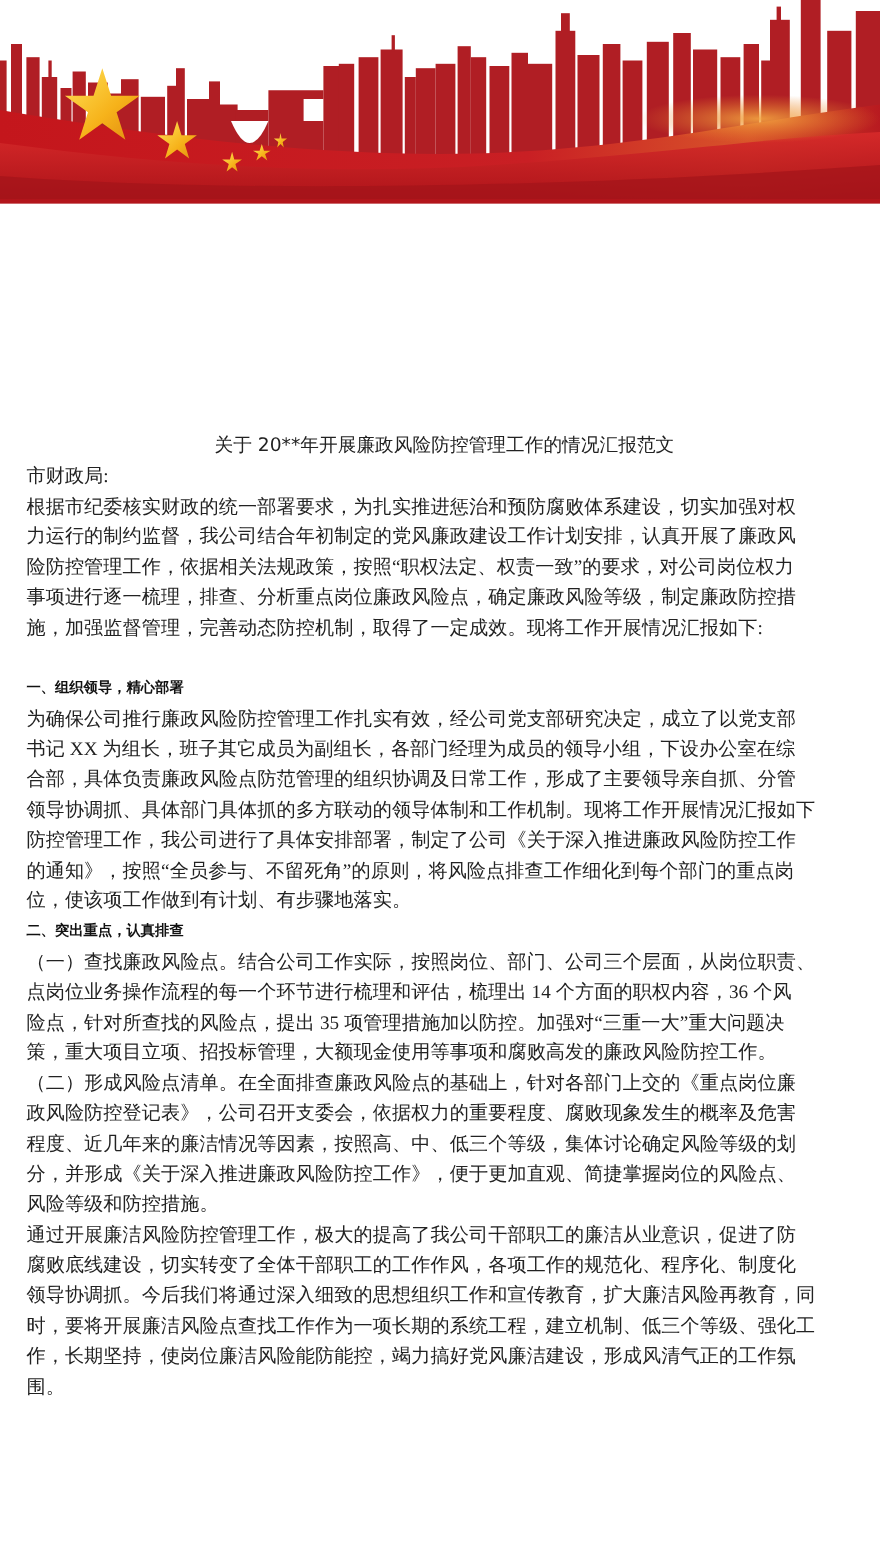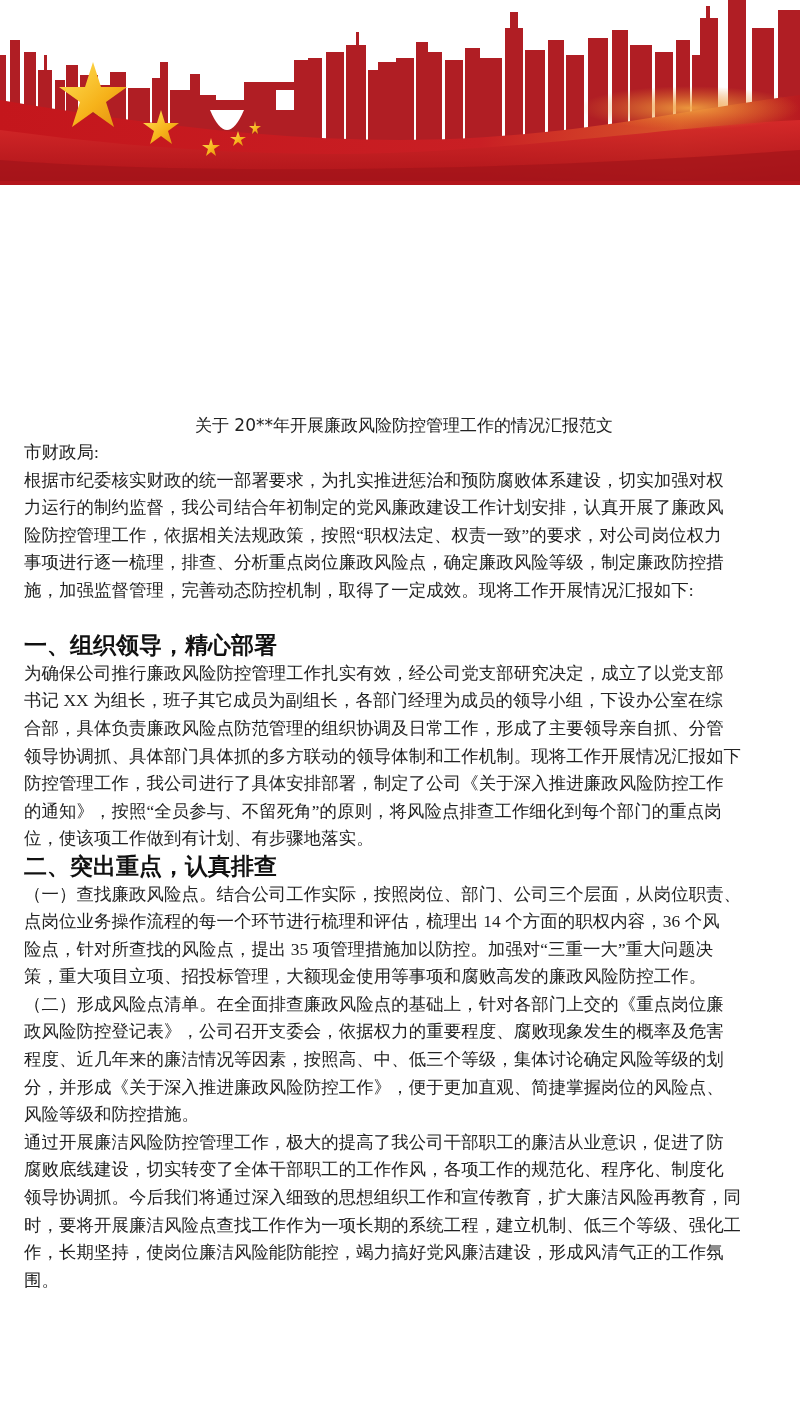--- a/index.html
+++ b/index.html
@@ -1,23 +1,23 @@
 <!DOCTYPE html>
 <html><head>
 <meta charset="utf-8">
 <style>
   html, body { margin: 0; padding: 0; background: #ffffff; }
   body { width: 800px; height: 1418px; position: relative; overflow: hidden;
          font-family: "DejaVu Sans", "Liberation Sans", sans-serif; color: #222; }
   .banner { position: absolute; left: 0; top: 0; width: 800px; height: 185px; overflow: hidden; }
   .banner svg { display: block; }
-  .doc { position: absolute; left: 24px; top: 392px; width: 760px; margin-top: 20px; }
+  .doc { position: absolute; left: 24px; top: 392px; width: 760px; }
   .title { text-align: center; font-size: 17px; line-height: 27px; height: 27px; color: #222; }
   .line { font-size: 17.4px; line-height: 27.6px; white-space: nowrap; letter-spacing: 0.1px; color: #222; font-family: Liberation Serif, serif; }
-  .heading { font-weight: bold; font-size: 23px; line-height: 27.6px; color: #111; white-space: nowrap; }
+  .heading { font-weight: bold; font-size: 13px; line-height: 27.6px; color: #111; white-space: nowrap; }
   .gap { height: 27.6px; }
 </style>
 </head>
 <body>
 
 <div class="banner">
   <svg width="800" height="185" viewBox="0 0 800 185">
     <defs>
       <linearGradient id="ribbon" x1="0" y1="0" x2="1" y2="0">
         <stop offset="0" stop-color="#c4161c"></stop>

